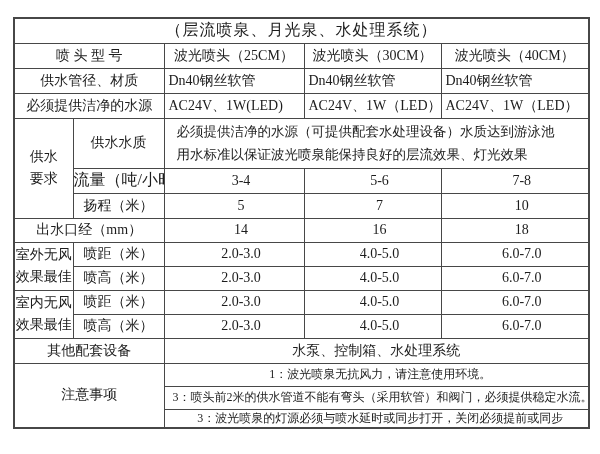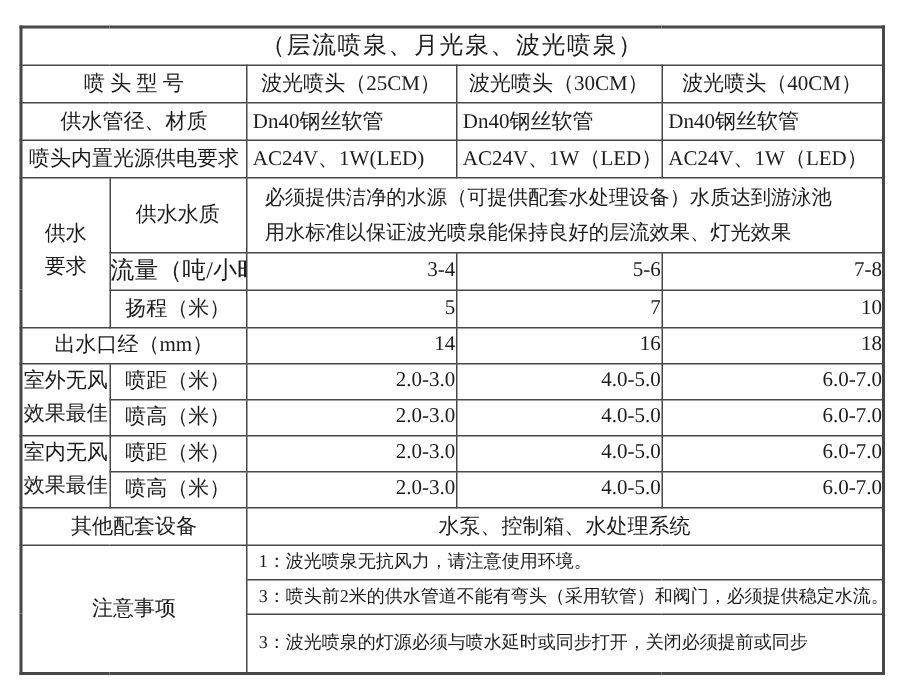--- a/index.html
+++ b/index.html
@@ -34,21 +34,21 @@
   }
   td {
     text-align: center;
     vertical-align: middle;
     font-size: 14px;
     padding: 0;
     overflow: hidden;
     white-space: nowrap;
   }
   td.left {
-    text-align: right;
+    text-align: center;
     padding-left: 14px;
   }
   td.left-wide {
     text-align: left;
     padding-left: 4px;
   }
   td.title-cell {
     font-size: 16px;
     letter-spacing: 1px;
   }
@@ -56,21 +56,21 @@
     font-size: 16px;
   }
   td.quality-cell {
     text-align: left;
     padding-left: 12px;
     font-size: 13.5px;
     line-height: 23px;
     white-space: nowrap;
   }
   td.note-cell {
-    text-align: left;
+    text-align: center;
     padding-left: 8px;
     font-size: 12px;
   }
   .two-line div {
     line-height: 22px;
   }
 </style>
 </head>
 <body>
 
@@ -79,39 +79,39 @@
     <colgroup>
       <col style="width:59px">
       <col style="width:91px">
       <col style="width:140px">
       <col style="width:137px">
       <col style="width:148px">
     </colgroup>
 
     <tbody>
         <tr style="height:25px">
-      <td colspan="5" class="title-cell">（层流喷泉、月光泉、波光喷泉）</td>
+      <td colspan="5" class="title-cell">（层流喷泉、月光泉、水处理系统）</td>
     </tr>
 
     <tr style="height:25px">
       <td colspan="2">喷 头 型 号</td>
       <td>波光喷头（25CM）</td>
       <td>波光喷头（30CM）</td>
       <td>波光喷头（40CM）</td>
     </tr>
 
     <tr style="height:25px">
       <td colspan="2">供水管径、材质</td>
       <td class="left-wide">Dn40钢丝软管</td>
       <td class="left-wide">Dn40钢丝软管</td>
       <td class="left-wide">Dn40钢丝软管</td>
     </tr>
 
     <tr style="height:25px">
-      <td colspan="2">喷头内置光源供电要求</td>
+      <td colspan="2">必须提供洁净的水源</td>
       <td class="left-wide">AC24V、1W(LED)</td>
       <td class="left-wide">AC24V、1W（LED）</td>
       <td class="left-wide">AC24V、1W（LED）</td>
     </tr>
 
     <tr style="height:50px">
       <td rowspan="3" class="two-line">
         <div>供水</div>
         <div>要求</div>
       </td>
@@ -184,18 +184,18 @@
       <td colspan="3">水泵、控制箱、水处理系统</td>
     </tr>
 
     <tr style="height:23px">
       <td rowspan="3" colspan="2">注意事项</td>
       <td colspan="3" class="note-cell">1：波光喷泉无抗风力，请注意使用环境。</td>
     </tr>
     <tr style="height:23px">
       <td colspan="3" class="note-cell">3：喷头前2米的供水管道不能有弯头（采用软管）和阀门，必须提供稳定水流。</td>
     </tr>
-    <tr style="height:40px">
+    <tr style="height:18px">
       <td colspan="3" class="note-cell">3：波光喷泉的灯源必须与喷水延时或同步打开，关闭必须提前或同步</td>
     </tr>
   </tbody>
     </table>
 </div>
 
 </body></html>

